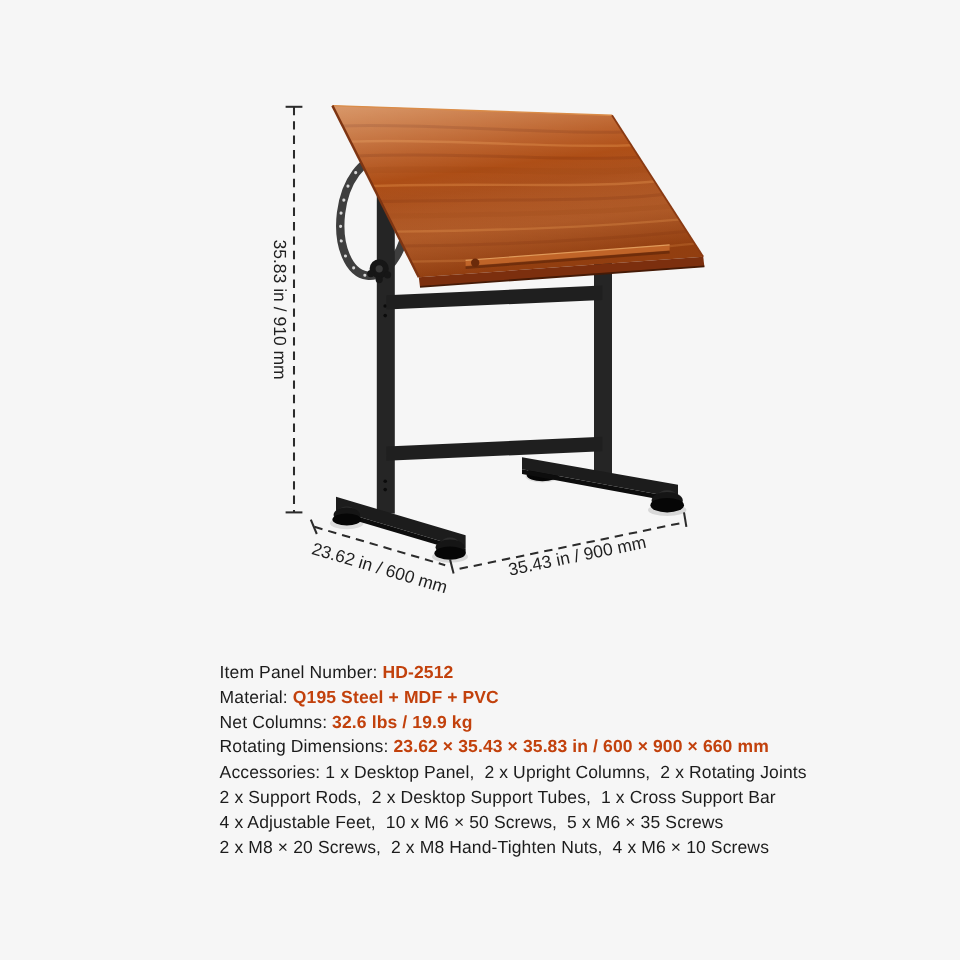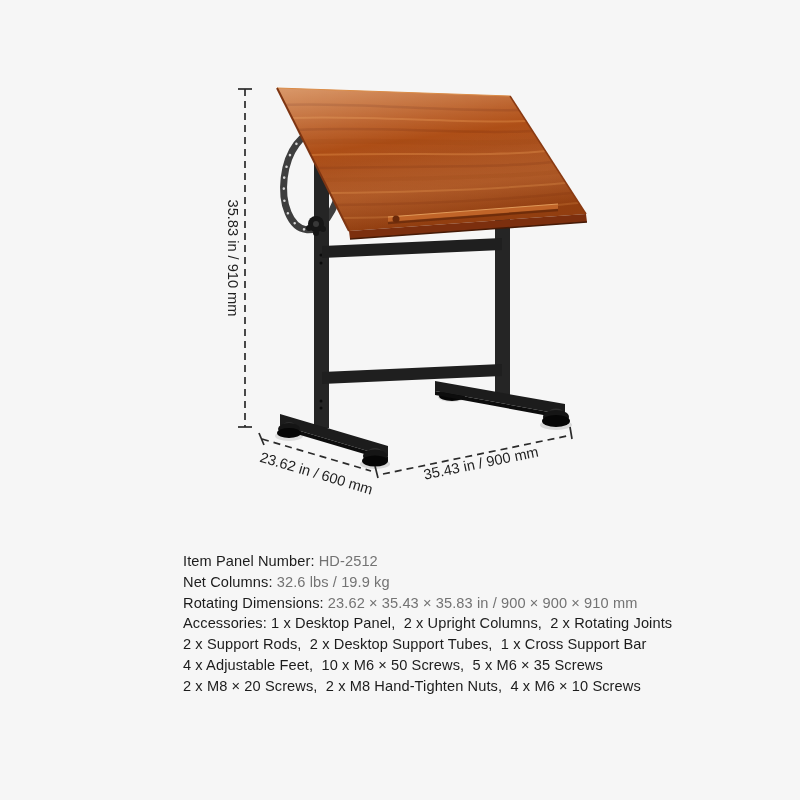--- a/index.html
+++ b/index.html
@@ -20,22 +20,22 @@
     position:absolute;
     left:183px;
     top:551px;
     font-size:14.6px;
     line-height:20.8px;
     color:#1c1c1c;
     letter-spacing:0.1px;
     white-space:nowrap;
   }
   .specs .v{
-    color:#737373;
-    font-weight:400;
+    color:#c2410c;
+    font-weight:700;
   }
 </style>
 </head>
 <body>
 
 <div class="stage">
 
   <svg width="800" height="540" viewBox="0 0 800 540">
     <defs>
       <linearGradient id="woodg" x1="0" y1="0" x2="0.25" y2="1">
@@ -164,21 +164,22 @@
 
     <g stroke="#2b2b2b" stroke-width="1.7">
       <line x1="383" y1="474" x2="567" y2="436" stroke-dasharray="7 5"></line>
       <line x1="570" y1="427" x2="572" y2="439"></line>
     </g>
     <text x="482" y="468" text-anchor="middle" transform="rotate(-11.6 482 468)">35.43 in / 900 mm</text>
   </svg>
 
   <div class="specs">
     <div class="line"><span class="k">Item Panel Number: </span><span class="v">HD-2512</span></div>
+    <div class="line"><span class="k">Material: </span><span class="v">Q195 Steel + MDF + PVC</span></div>
     <div class="line"><span class="k">Net Columns: </span><span class="v">32.6 lbs / 19.9 kg</span></div>
-    <div class="line"><span class="k">Rotating Dimensions: </span><span class="v">23.62 × 35.43 × 35.83 in / 900 × 900 × 910 mm</span></div>
+    <div class="line"><span class="k">Rotating Dimensions: </span><span class="v">23.62 × 35.43 × 35.83 in / 600 × 900 × 660 mm</span></div>
     <div class="line acc">Accessories: 1 x Desktop Panel,&nbsp; 2 x Upright Columns,&nbsp; 2 x Rotating Joints</div>
     <div class="line acc">2 x Support Rods,&nbsp; 2 x Desktop Support Tubes,&nbsp; 1 x Cross Support Bar</div>
     <div class="line acc">4 x Adjustable Feet,&nbsp; 10 x M6 × 50 Screws,&nbsp; 5 x M6 × 35 Screws</div>
     <div class="line acc">2 x M8 × 20 Screws,&nbsp; 2 x M8 Hand-Tighten Nuts,&nbsp; 4 x M6 × 10 Screws</div>
   </div>
 
 </div>
 
 </body></html>

